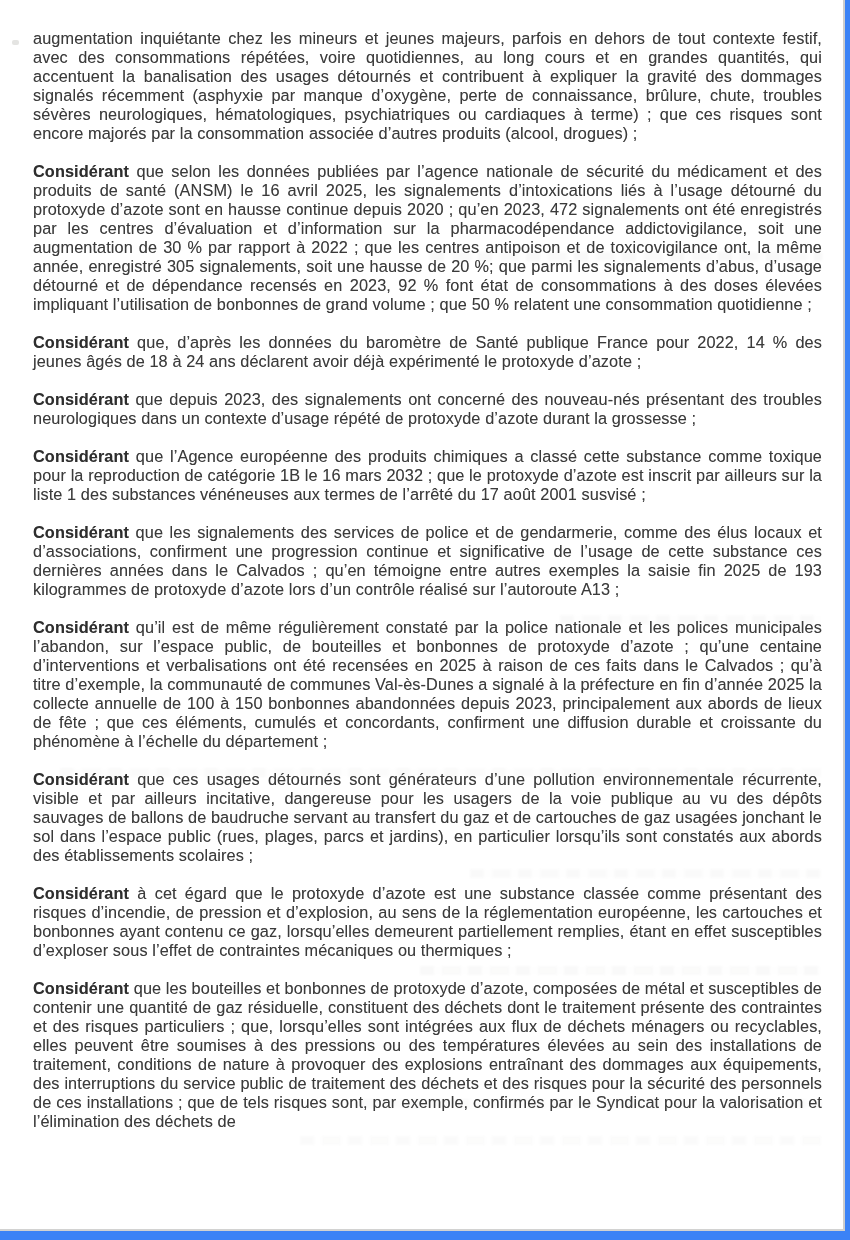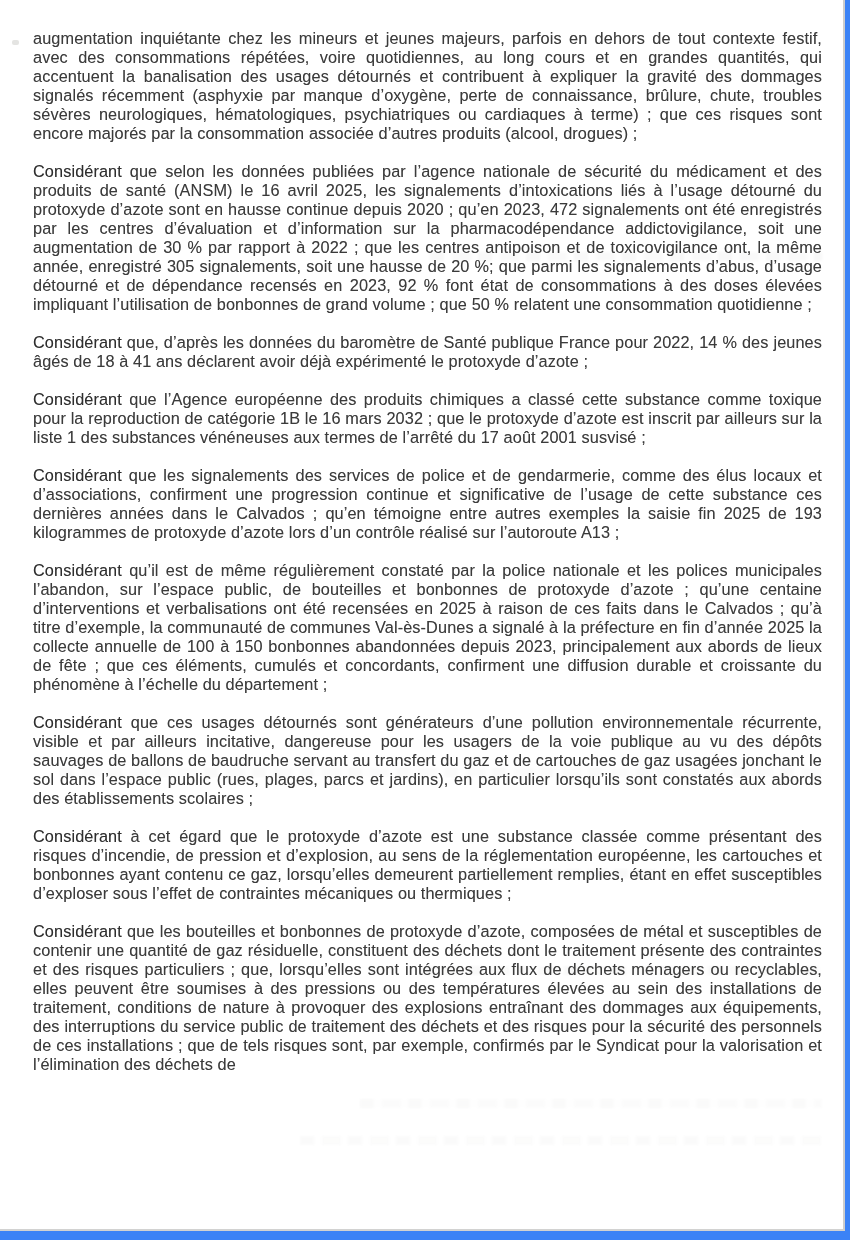--- a/index.html
+++ b/index.html
@@ -36,21 +36,21 @@
     line-height: 19px;
     letter-spacing: 0.1px;
     text-align: justify;
     text-shadow: 0 0 0.6px rgba(40,40,40,0.35);
   }
   .text-column p {
     margin: 0 0 19px 0;
   }
   .text-column b {
     color: #2e2e2e;
-    font-weight: normal;
+    font-weight: bold;
   }
   
   .speck {
     position: absolute;
     left: 12px;
     top: 40px;
     width: 7px;
     height: 5px;
     background: #e4e4e2;
     border-radius: 2px;
@@ -84,22 +84,23 @@
   <div class="page">
 
     <div class="speck"></div>
 
     <div class="text-column">
 
       <p><b></b><span>augmentation inquiétante chez les mineurs et jeunes majeurs, parfois en dehors de tout contexte festif, avec des consommations répétées, voire quotidiennes, au long cours et en grandes quantités, qui accentuent la banalisation des usages détournés et contribuent à expliquer la gravité des dommages signalés récemment (asphyxie par manque d’oxygène, perte de connaissance, brûlure, chute, troubles sévères neurologiques, hématologiques, psychiatriques ou cardiaques à terme) ; que ces risques sont encore majorés par la consommation associée d’autres produits (alcool, drogues) ;</span></p>
 
       <p><b>Considérant</b><span> que selon les données publiées par l’agence nationale de sécurité du médicament et des produits de santé (ANSM) le 16 avril 2025, les signalements d’intoxications liés à l’usage détourné du protoxyde d’azote sont en hausse continue depuis 2020 ; qu’en 2023, 472 signalements ont été enregistrés par les centres d’évaluation et d’information sur la pharmacodépendance addictovigilance, soit une augmentation de 30 % par rapport à 2022 ; que les centres antipoison et de toxicovigilance ont, la même année, enregistré 305 signalements, soit une hausse de 20 %; que parmi les signalements d’abus, d’usage détourné et de dépendance recensés en 2023, 92 % font état de consommations à des doses élevées impliquant l’utilisation de bonbonnes de grand volume ; que 50 % relatent une consommation quotidienne ;</span></p>
 
-      <p><b>Considérant</b><span> que, d’après les données du baromètre de Santé publique France pour 2022, 14 % des jeunes âgés de 18 à 41 ans déclarent avoir déjà expérimenté le protoxyde d’azote ;</span></p>
+      <p><b>Considérant</b><span> que, d’après les données du baromètre de Santé publique France pour 2022, 14 % des jeunes âgés de 18 à 24 ans déclarent avoir déjà expérimenté le protoxyde d’azote ;</span></p>
 
+      <p><b>Considérant</b><span> que depuis 2023, des signalements ont concerné des nouveau-nés présentant des troubles neurologiques dans un contexte d’usage répété de protoxyde d’azote durant la grossesse ;</span></p>
 
       <p><b>Considérant</b><span> que l’Agence européenne des produits chimiques a classé cette substance comme toxique pour la reproduction de catégorie 1B le 16 mars 2032 ; que le protoxyde d’azote est inscrit par ailleurs sur la liste 1 des substances vénéneuses aux termes de l’arrêté du 17 août 2001 susvisé ;</span></p>
 
       <p><b>Considérant</b><span> que les signalements des services de police et de gendarmerie, comme des élus locaux et d’associations, confirment une progression continue et significative de l’usage de cette substance ces dernières années dans le Calvados ; qu’en témoigne entre autres exemples la saisie fin 2025 de 193 kilogrammes de protoxyde d’azote lors d’un contrôle réalisé sur l’autoroute A13 ;</span></p>
 
       <p><b>Considérant</b><span> qu’il est de même régulièrement constaté par la police nationale et les polices municipales l’abandon, sur l’espace public, de bouteilles et bonbonnes de protoxyde d’azote ; qu’une centaine d’interventions et verbalisations ont été recensées en 2025 à raison de ces faits dans le Calvados ; qu’à titre d’exemple, la communauté de communes Val-ès-Dunes a signalé à la préfecture en fin d’année 2025 la collecte annuelle de 100 à 150 bonbonnes abandonnées depuis 2023, principalement aux abords de lieux de fête ; que ces éléments, cumulés et concordants, confirment une diffusion durable et croissante du phénomène à l’échelle du département ;</span></p>
 
       <p><b>Considérant</b><span> que ces usages détournés sont générateurs d’une pollution environnementale récurrente, visible et par ailleurs incitative, dangereuse pour les usagers de la voie publique au vu des dépôts sauvages de ballons de baudruche servant au transfert du gaz et de cartouches de gaz usagées jonchant le sol dans l’espace public (rues, plages, parcs et jardins), en particulier lorsqu’ils sont constatés aux abords des établissements scolaires ;</span></p>
 
       <p><b>Considérant</b><span> à cet égard que le protoxyde d’azote est une substance classée comme présentant des risques d’incendie, de pression et d’explosion, au sens de la réglementation européenne, les cartouches et bonbonnes ayant contenu ce gaz, lorsqu’elles demeurent partiellement remplies, étant en effet susceptibles d’exploser sous l’effet de contraintes mécaniques ou thermiques ;</span></p>

